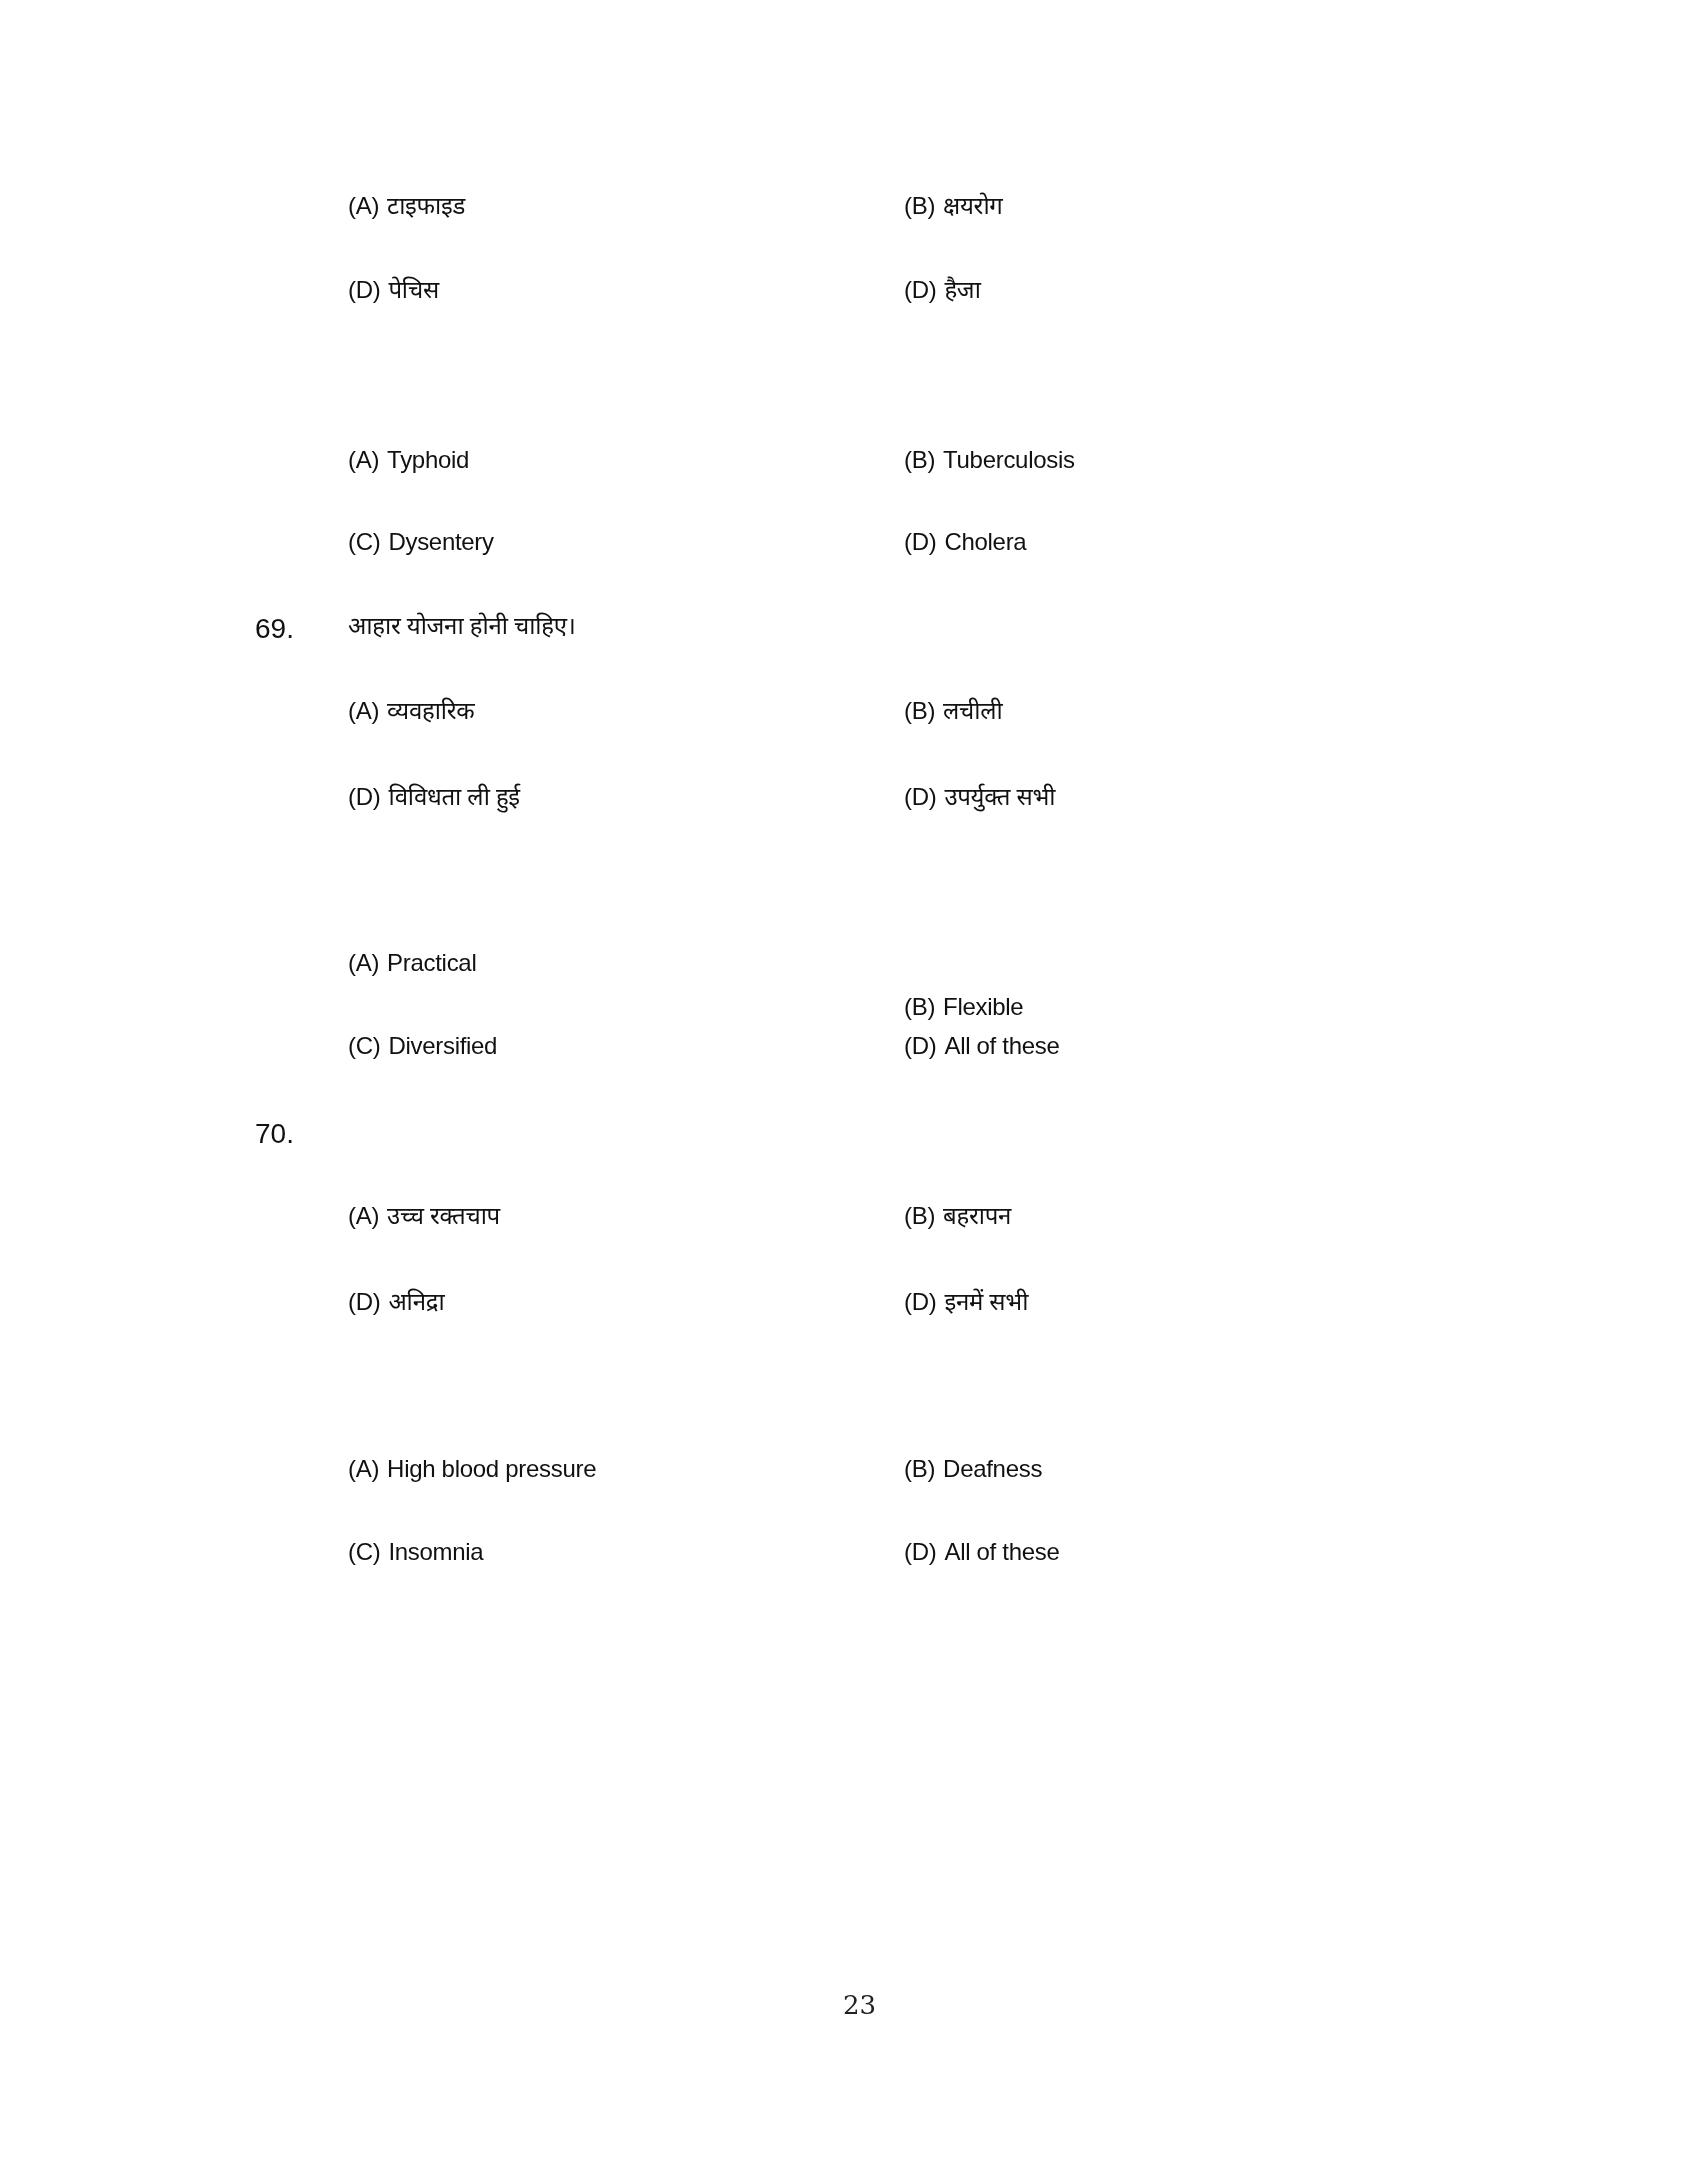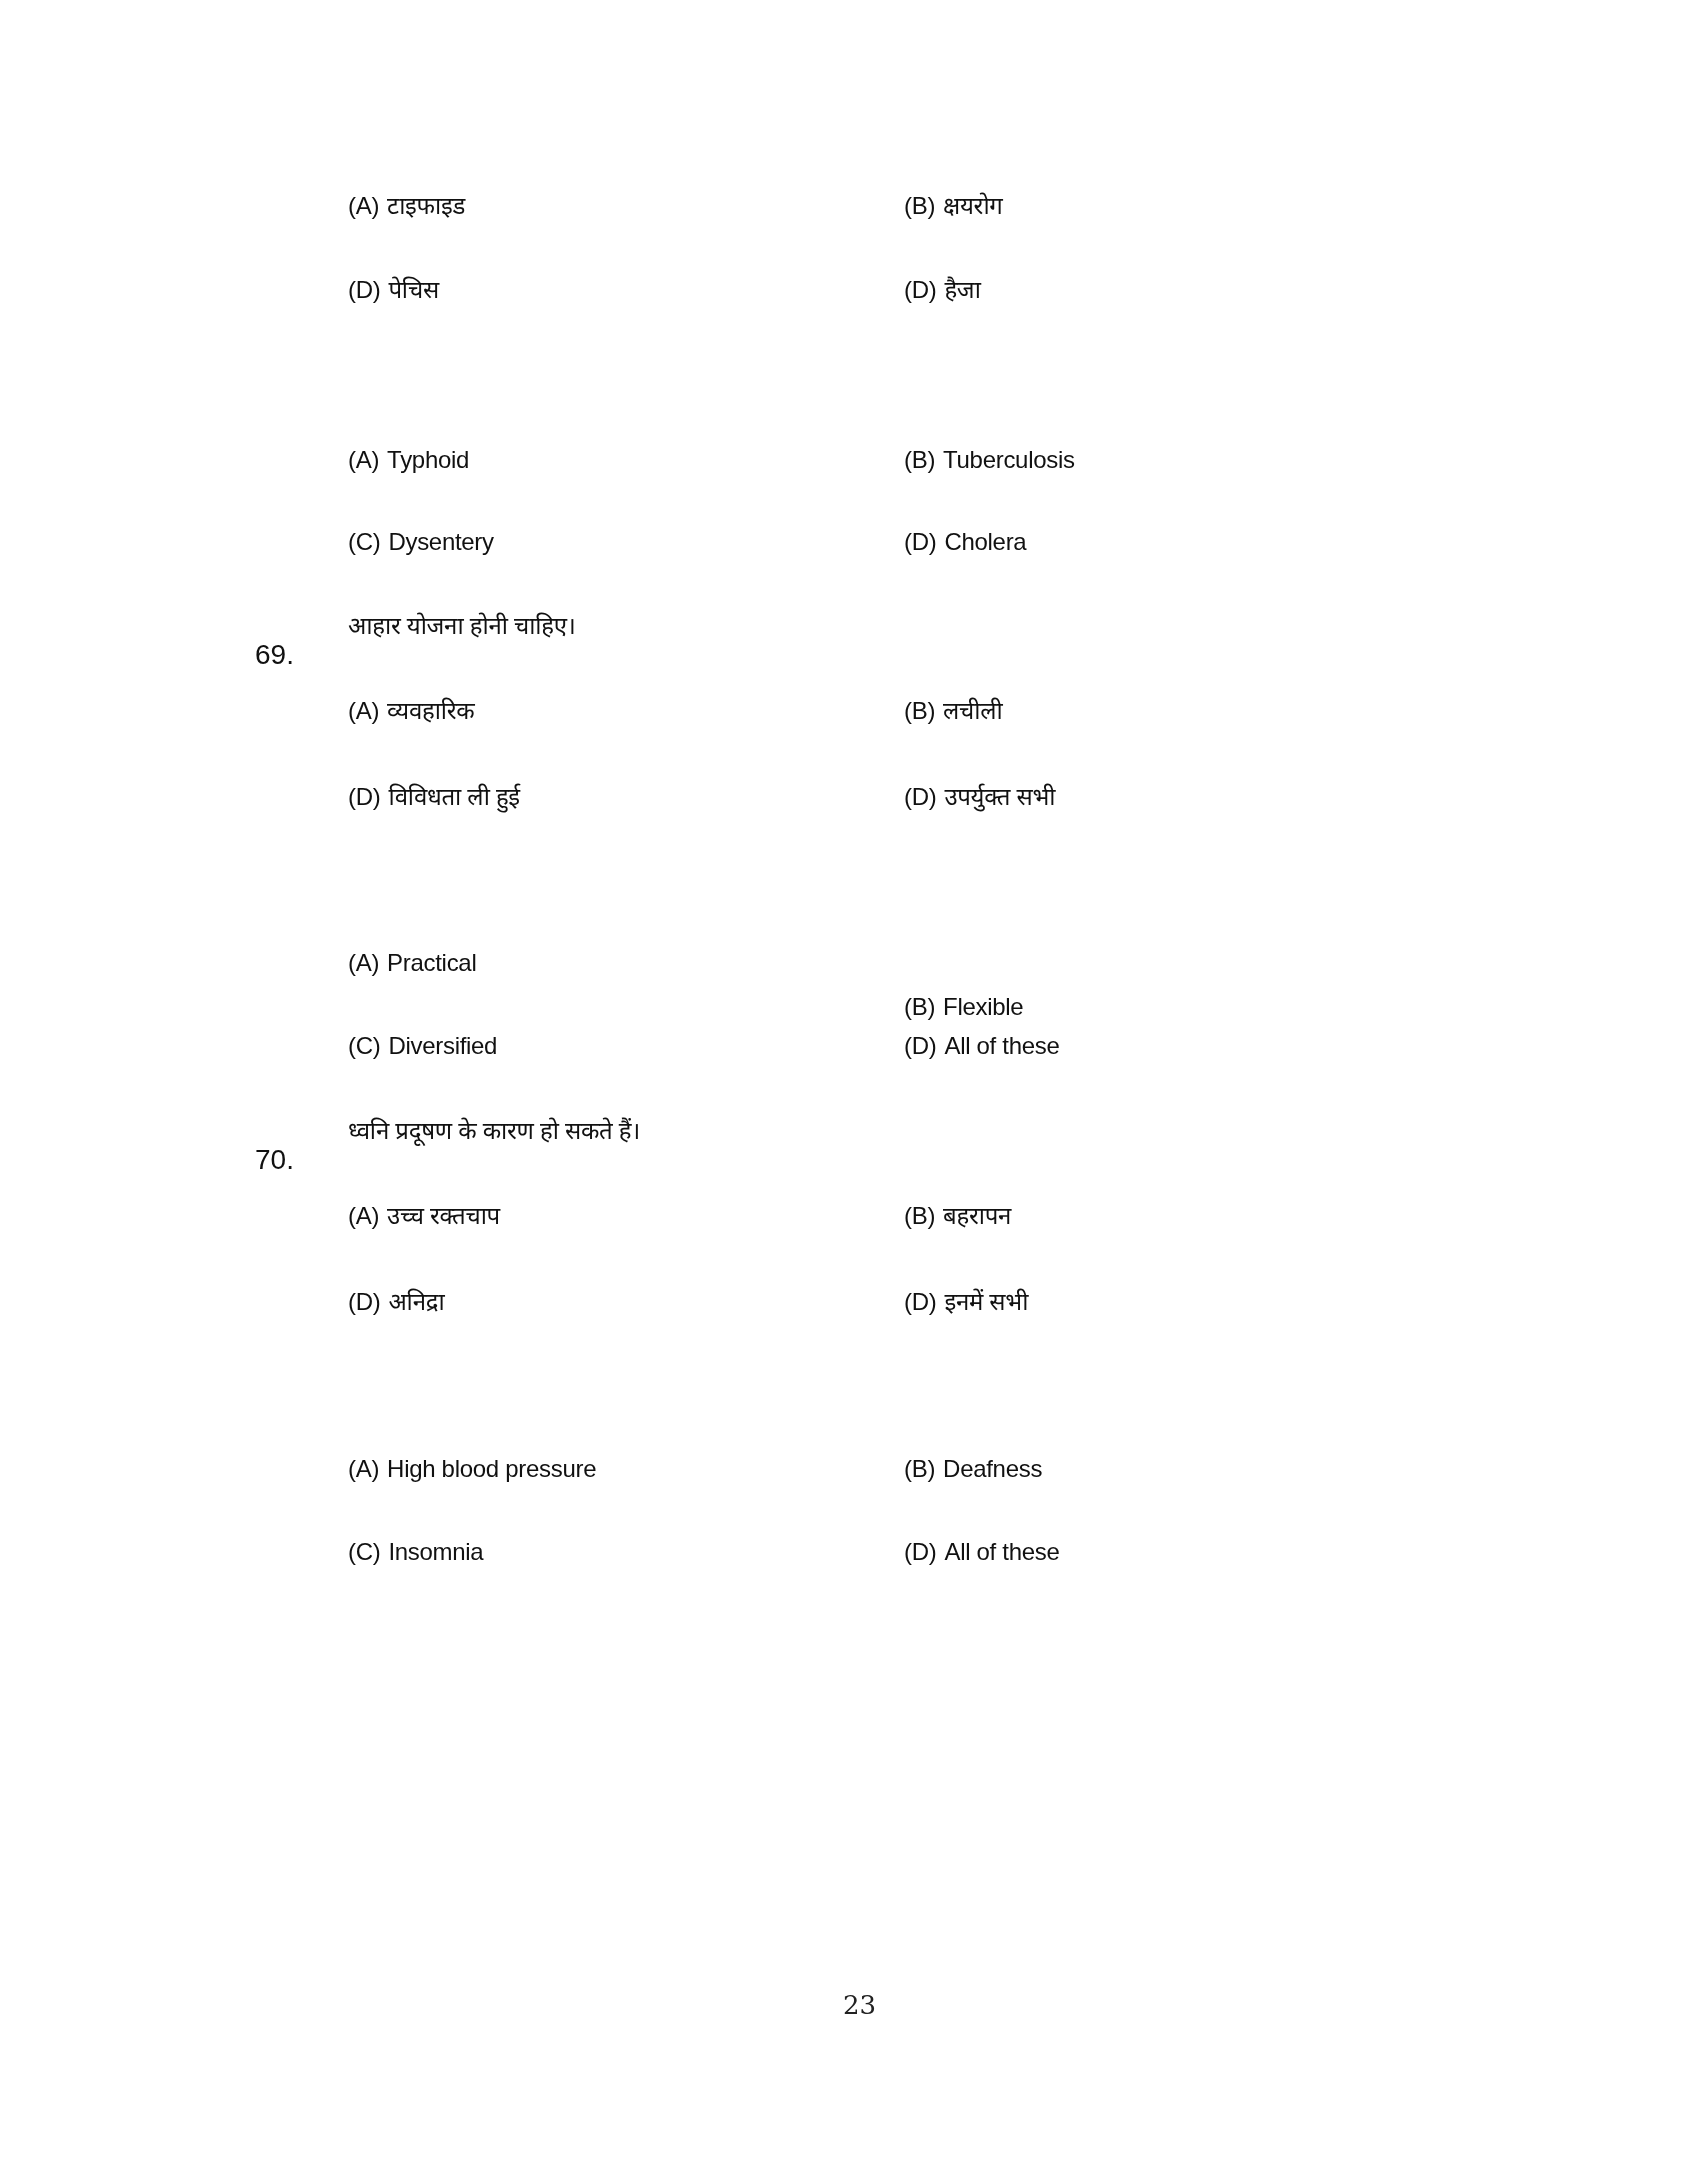--- a/index.html
+++ b/index.html
@@ -6,21 +6,21 @@
   body {
     width: 1683px; height: 2178px; position: relative; overflow: hidden;
     font-family: "Liberation Sans", "DejaVu Sans", sans-serif;
     color: #111111;
   }
   .page { position: absolute; left: 0; top: 0; width: 1683px; height: 2178px; }
   .line {
     position: absolute; font-size: 24px; line-height: 40px; white-space: nowrap;
     letter-spacing: -0.3px;
   }
-  .qnum { position: absolute; left: 255px; font-size: 28px; line-height: 40px; margin-top: 26px; }
+  .qnum { position: absolute; left: 255px; font-size: 28px; line-height: 40px; }
   .col-left { left: 348px; }
   .col-right { left: 904px; }
   .stem { left: 348px; }
   .opt-label { margin-right: 8px; }
   .page-number {
     position: absolute; left: 0; width: 1719px; text-align: center; top: 1990px;
     font-family: "DejaVu Serif", "Liberation Serif", serif; font-size: 26px; color: #222;
   }
 </style>
 </head>
@@ -75,21 +75,20 @@
     <span class="opt-label">(B)</span><span>Flexible</span>
   </div>
   <div class="line col-left" style="top:1026px">
     <span class="opt-label">(C)</span><span>Diversified</span>
   </div>
   <div class="line col-right" style="top:1026px">
     <span class="opt-label">(D)</span><span>All of these</span>
   </div>
 
   <div class="qnum" style="top:1114px">70.</div>
-  <div class="line stem" style="top:1111px">ध्वनि प्रदूषण के कारण हो सकते हैं।</div>
   <div class="line col-left" style="top:1196px">
     <span class="opt-label">(A)</span><span>उच्च रक्तचाप</span>
   </div>
   <div class="line col-right" style="top:1196px">
     <span class="opt-label">(B)</span><span>बहरापन</span>
   </div>
   <div class="line col-left" style="top:1282px">
     <span class="opt-label">(D)</span><span>अनिद्रा</span>
   </div>
   <div class="line col-right" style="top:1282px">

